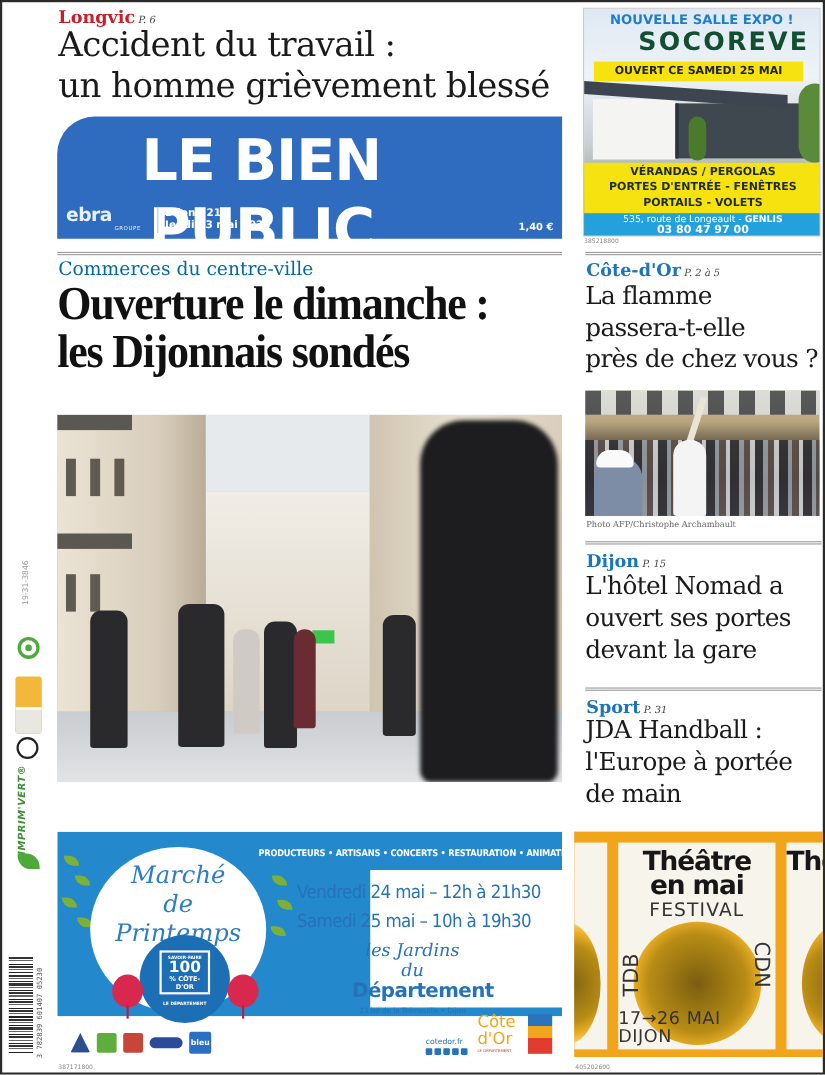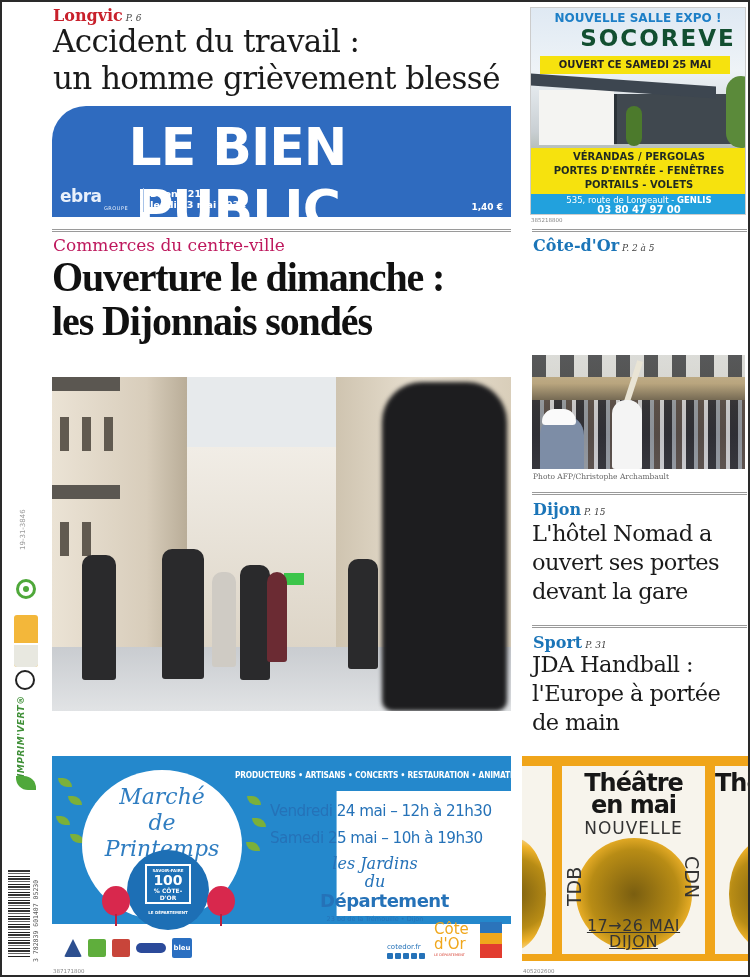--- a/index.html
+++ b/index.html
@@ -52,21 +52,21 @@
   .soc-yellow { position: absolute; left: 0; top: 140px; width: 216px; height: 46px; background: #f6e20e; text-align: center; font-family: "DejaVu Sans", sans-serif; font-weight: bold; font-size: 10px; line-height: 14px; padding-top: 2px; color: #1f2a22; }
   .soc-blue { position: absolute; left: 0; top: 186px; width: 216px; height: 22px; background: #22a1dd; text-align: center; font-family: "DejaVu Sans", sans-serif; color: #fff; font-size: 8.5px; line-height: 10px; padding-top: 1px; }
   .soc-blue b { font-weight: bold; }
   .soc-phone { font-weight: bold; font-size: 10px; }
   .ad-id { position: absolute; font-family: "DejaVu Sans", sans-serif; font-size: 5.5px; color: #888; }
 
   
   .rule { position: absolute; height: 3px; border-top: 1px solid #9a9a9a; border-bottom: 1px solid #9a9a9a; }
 
   
-  .main-kicker { position: absolute; left: 51px; top: 233px; font-family: "DejaVu Serif", serif; font-size: 17px; color: #be185d; text-align: right; }
+  .main-kicker { position: absolute; left: 51px; top: 233px; font-family: "DejaVu Serif", serif; font-size: 17px; color: #0369a1; text-align: right; }
   .main-headline { position: absolute; left: 50px; top: 253px; width: 470px; font-family: "Liberation Serif", serif; font-weight: bold; font-size: 43px; line-height: 44px; letter-spacing: -1.2px; transform: scaleX(0.93); transform-origin: left; color: #111; white-space: nowrap; }
   .main-photo { position: absolute; left: 50px; top: 375px; width: 459px; height: 334px; overflow: hidden; background: linear-gradient(180deg, #dfe4e7 0%, #c8c4bd 30%, #a9a39a 55%, #b8bcc0 72%, #d6d9dc 100%); }
   .bld-left { position: absolute; left: 0; top: 0; width: 135px; height: 270px; background: linear-gradient(90deg, #ebe3d5, #d8cdbb 70%, #b9ad98); }
   .bld-left .win { position: absolute; width: 9px; height: 34px; background: #615a50; }
   .bld-left .balc { position: absolute; left: 0; width: 68px; height: 14px; background: #5b5751; }
   .bld-right { position: absolute; right: 0; top: 0; width: 175px; height: 270px; background: linear-gradient(90deg, #cfc4b0, #e9e1d2 50%, #d9ceba); }
   .bld-mid { position: absolute; left: 135px; top: 70px; width: 150px; height: 200px; background: linear-gradient(180deg, #f1ede6, #ddd5c7); }
   .sky { position: absolute; left: 135px; top: 0; width: 150px; height: 70px; background: #e7eaec; }
   .street { position: absolute; left: 0; top: 270px; width: 459px; height: 64px; background: linear-gradient(180deg, #c9ccd0, #e1e3e5); }
   .person { position: absolute; background: #2a2a2c; border-radius: 10px 10px 3px 3px; }
@@ -115,21 +115,21 @@
   .social-icons span { width: 6px; height: 6px; background: #2572b8; border-radius: 1px; }
   .cotedor-logo { position: absolute; left: 382px; top: 166px; font-family: "DejaVu Sans", sans-serif; font-size: 15px; line-height: 15px; color: #f0a71c; }
   .cotedor-logo .dep { display: block; font-size: 3.5px; color: #d63a2b; line-height: 6px; }
   .cotedor-flag { position: absolute; left: 428px; top: 166px; width: 22px; height: 36px; background: linear-gradient(180deg, #2b74bb 0 30%, #f0a71c 30% 60%, #e23c2f 60% 100%); }
 
   .ad-theatre { position: absolute; left: 520px; top: 754px; width: 226px; height: 205px; background: #f0a51a; overflow: hidden; }
   .th-poster { position: absolute; top: 10px; height: 188px; background: #f7f4ec; }
   .th-title { position: absolute; width: 100%; text-align: center; font-family: "DejaVu Sans", sans-serif; font-weight: bold; font-size: 24px; line-height: 22px; color: #171717; letter-spacing: -1px; }
   .th-fest { position: absolute; width: 100%; text-align: center; font-family: "DejaVu Sans", sans-serif; font-size: 17px; color: #333; letter-spacing: 1px; }
   .th-circle { position: absolute; border-radius: 50%; background: radial-gradient(circle, #7a5e10 0%, #b88c15 55%, #f0b32a 75%, #f7f4ec 100%); }
-  .th-dates { position: absolute; width: 100%; text-align: center; font-family: "DejaVu Sans", sans-serif; font-size: 16px; line-height: 16px; color: #333; letter-spacing: 0.5px; text-decoration: underline; }
+  .th-dates { position: absolute; width: 100%; text-align: left; font-family: "DejaVu Sans", sans-serif; font-size: 16px; line-height: 16px; color: #333; letter-spacing: 0.5px; }
   .th-side { position: absolute; transform: rotate(90deg); transform-origin: left top; font-family: "DejaVu Sans", sans-serif; font-size: 19px; color: #333; white-space: nowrap; }
   .th-side-l { position: absolute; transform: rotate(-90deg); transform-origin: left top; font-family: "DejaVu Sans", sans-serif; font-size: 19px; color: #333; white-space: nowrap; }
 </style>
 </head>
 <body>
 
 <div class="page">
 
   <div class="margin-strip">
     <div class="vtext print-date">19-31-3846</div>
@@ -218,20 +218,25 @@
     <div class="person" style="left:110px; top:172px; width:42px; height:130px;"></div>
     <div class="person" style="left:160px; top:195px; width:24px; height:95px; background:#cfcbc4;"></div>
     <div class="person" style="left:188px; top:188px; width:30px; height:115px;"></div>
     <div class="person" style="left:215px; top:195px; width:20px; height:90px; background:#6b2b33;"></div>
     <div class="person" style="left:296px; top:182px; width:30px; height:110px;"></div>
     <div class="person blur" style="left:330px; top:5px; width:125px; height:329px;"></div>
   </div>
 
   <div class="kicker rc-kicker blue" style="top:234px;">
     <span>Côte-d'Or</span><span class="page-ref">P. 2 à 5</span>
+  </div>
+  <div class="rc-headline" style="top:253px;">
+    <div>La flamme</div>
+    <div>passera-t-elle</div>
+    <div>près de chez vous ?</div>
   </div>
   <div class="torch-photo" title="Porteur de la flamme olympique dans la foule">
     <div class="windows"></div>
       <div class="crowd"></div>
       <div class="torch"></div>
       <div class="runner"></div>
       <div class="cap"></div>
   </div>
   <div class="torch-credit">Photo AFP/Christophe Archambault</div>
 
@@ -309,21 +314,21 @@
   </div>
   <div class="ad-id" style="left:51px; top:966px;">387171800</div>
 
   <div class="ad-theatre">
 
     <div class="th-poster" style="left:40px; width:143px;">
       <div class="th-title" style="top:6px;">
         <div>Théâtre</div>
         <div>en mai</div>
       </div>
-      <div class="th-fest" style="top:52px;">NOUVELLE</div>
+      <div class="th-fest" style="top:52px;">FESTIVAL</div>
       <div class="th-circle" style="left:14px; top:72px; width:116px; height:112px;"></div>
       <div class="th-dates" style="top:152px;">
         <div>17→26 MAI</div>
         <div>DIJON</div>
       </div>
     </div>
     <div class="th-poster" style="left:0; width:30px;">
       <div class="th-circle" style="left:-40px; top:72px; width:64px; height:112px;"></div>
     </div>
     <div class="th-poster" style="left:193px; width:40px;">

